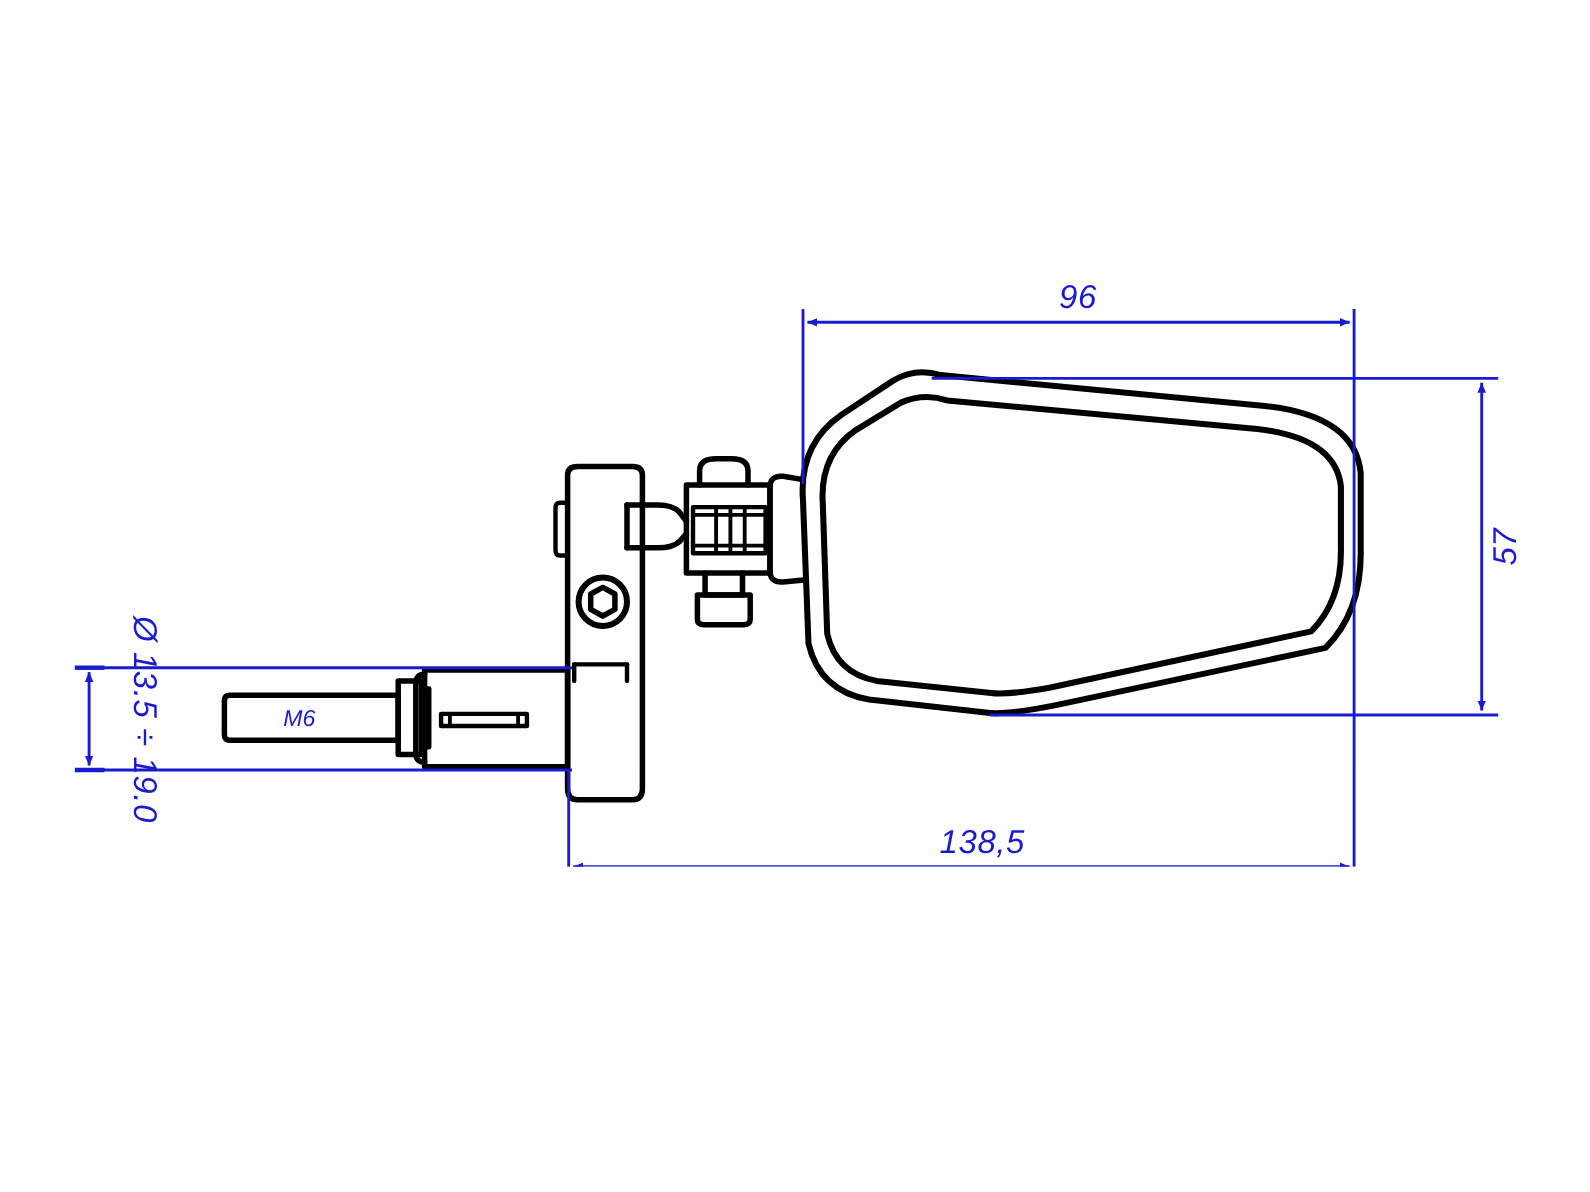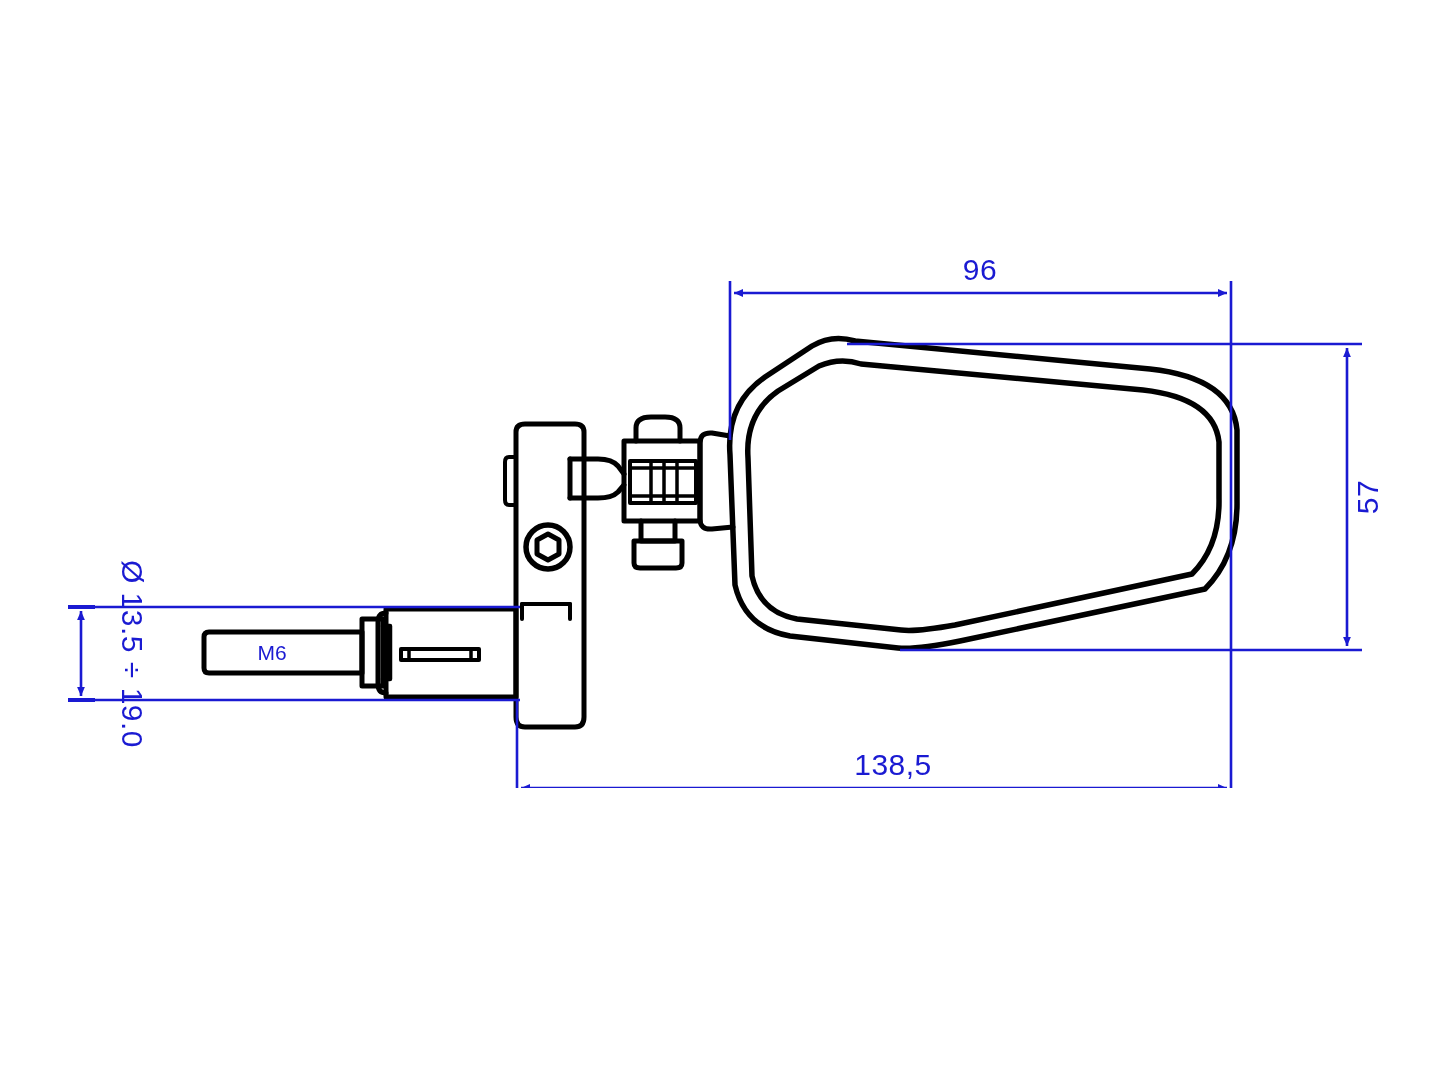--- a/index.html
+++ b/index.html
@@ -10,20 +10,21 @@
   }
   body {
     font-family: "Liberation Sans", sans-serif;
   }
   #drawing-root {
     position: relative;
     width: 1445px;
     height: 788px;
     background: #ffffff;
     overflow: hidden;
+    font-style: italic;
   }
   #drawing-svg {
     display: block;
     width: 1445px;
     height: 1084px;
   }
   .dim-text {
     font-family: "Liberation Sans", sans-serif;
     font-size: 30px;
     letter-spacing: 0.5px;

